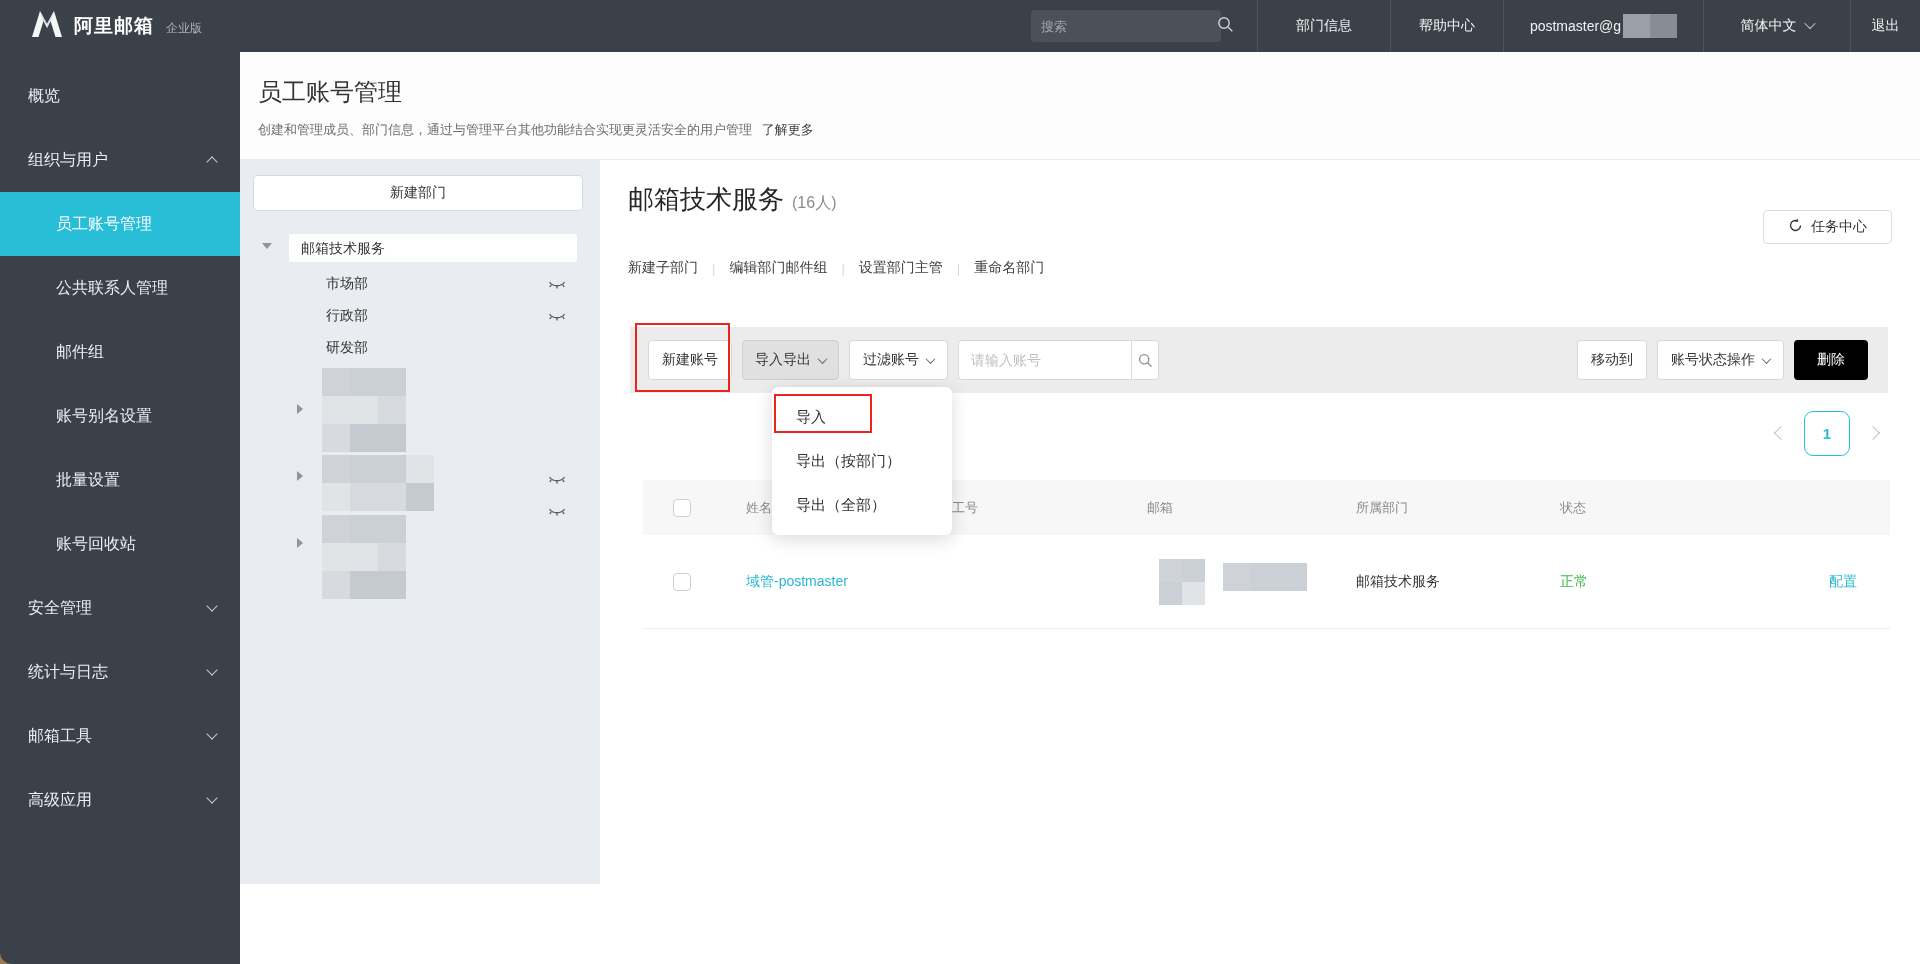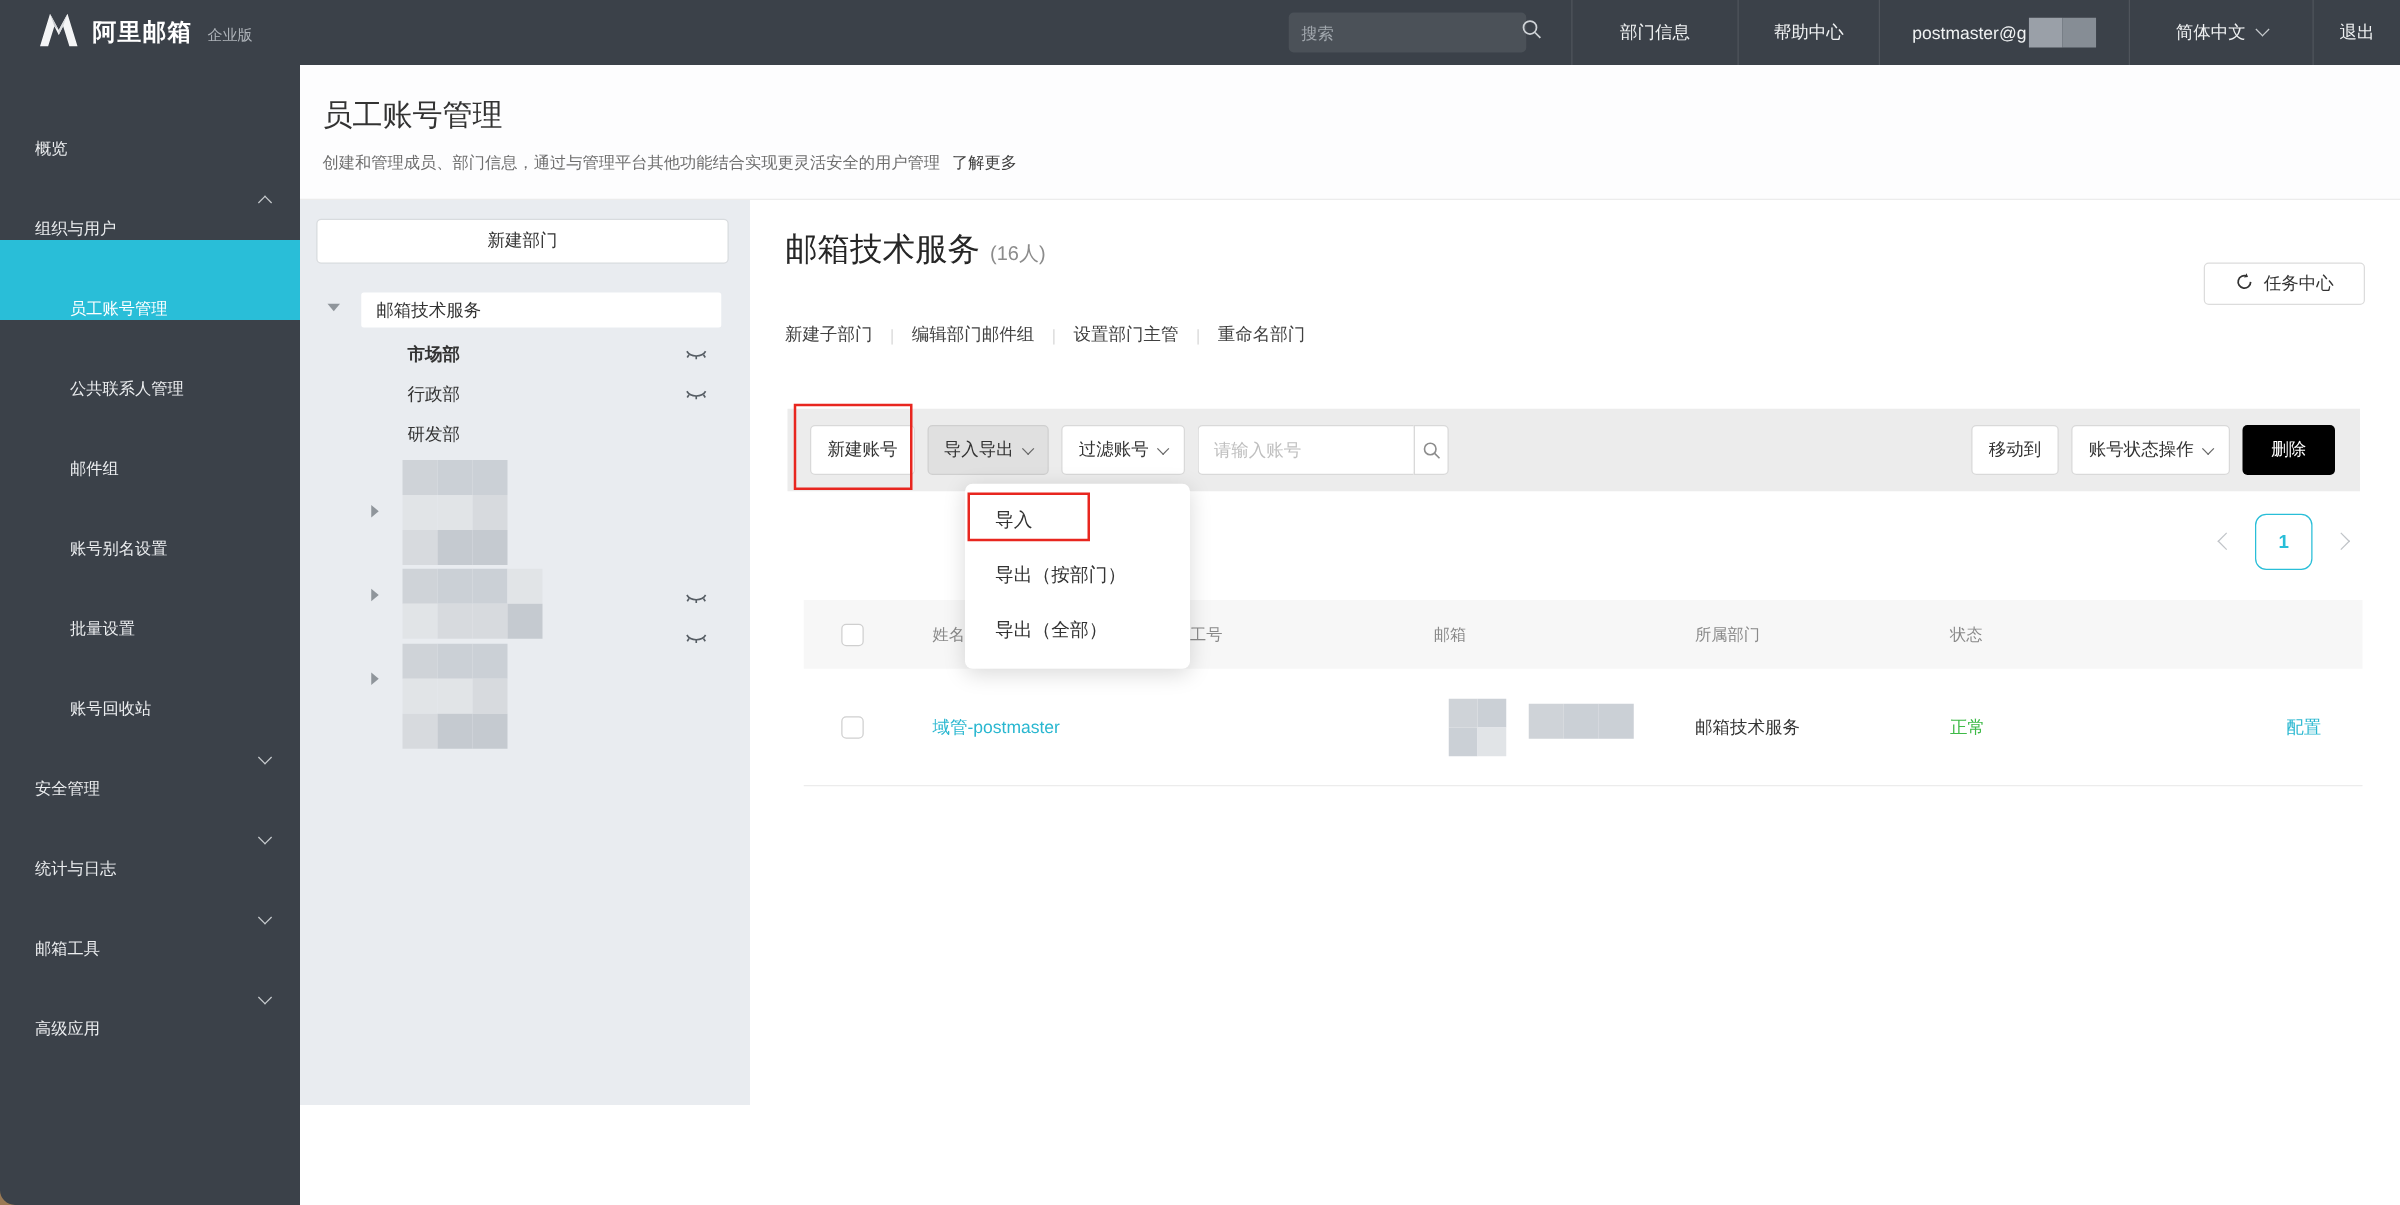--- a/index.html
+++ b/index.html
@@ -18,21 +18,21 @@
   .tb-search input::placeholder { color:#a2a8ae; }
   .tb-item { height:52px; display:flex; align-items:center; justify-content:center; font-size:14px; color:#f0f2f3; border-left:1px solid rgba(255,255,255,0.10); cursor:pointer; }
   .tb-item.w1{width:133px}.tb-item.w2{width:113px}.tb-item.w3{width:200px}.tb-item.w4{width:147px}.tb-item.w5{width:70px}
   .chev { display:inline-block; width:8px; height:8px; border-right:1.5px solid #c6cacd; border-bottom:1.5px solid #c6cacd; }
   .chev.down { transform:rotate(45deg) translate(-1px,-1px); }
   .tb-item .chev { margin-left:9px; margin-top:-3px; }
 
   
   .tan-corner { position:absolute; left:0; bottom:0; width:18px; height:14px; background:#9b7a55; z-index:0; }
   .sidebar { position:absolute; left:0; top:52px; width:240px; height:912px; background:#3b4149; border-bottom-left-radius:12px; padding-top:12px; z-index:1; }
-  .side-item { position:relative; height:64px; display:flex; align-items:flex-end; padding-left:28px; font-size:13px; color:#eceef0; cursor:pointer; }
+  .side-item { position:relative; height:64px; display:flex; align-items:center; padding-left:28px; font-size:16px; color:#eceef0; cursor:pointer; }
   .side-item.sub { padding-left:56px; }
   .side-item.active { background:#29bed8; color:#fff; }
   .side-item .chev { position:absolute; right:24px; }
   .side-item .chev.down { top:26px; transform:rotate(45deg); }
   .side-item .chev.up { top:30px; transform:rotate(-135deg); }
 
   
   .page-head { position:absolute; left:240px; top:52px; width:1680px; height:108px; background:#fdfdfe; border-bottom:1px solid #ececec; padding-left:18px; z-index:1; }
   .ph-title { font-size:24px; color:#333; font-weight:500; margin-top:24px; }
   .ph-desc { font-size:13px; color:#6e6e6e; margin-top:13px; }
@@ -192,21 +192,21 @@
       <span class="ph-learn">了解更多</span>
     </div>
   </section>
 
   <aside class="dept-panel">
     <button class="new-dept">新建部门</button>
 
     <span class="caret-down" style="left:22px; top:83px;"></span>
     <div class="tree-root-bar">邮箱技术服务</div>
 
-    <div class="tree-item" style="left:86px; top:113px;font-weight:bold;">市场部</div>
+    <div class="tree-item" style="left:86px; top:113px;">市场部</div>
     <span class="eye" style="left:308px; top:117px;">
       <svg width="18" height="11" viewBox="0 0 18 11" fill="none" stroke="#565d64" stroke-width="1.3">
         <path d="M1.5 2 C4.5 7 13.5 7 16.5 2"></path>
           <path d="M3.2 4.8 L1.8 7"></path>
           <path d="M9 5.8 L9 8.4"></path>
           <path d="M14.8 4.8 L16.2 7"></path>
       </svg>
     </span>
     <div class="tree-item" style="left:86px; top:145px;">行政部</div>
     <span class="eye" style="left:308px; top:149px;">

